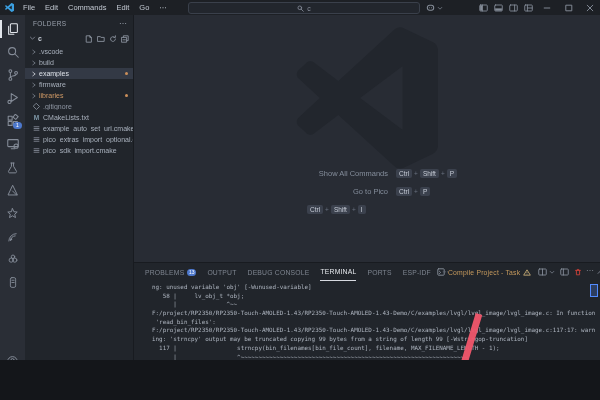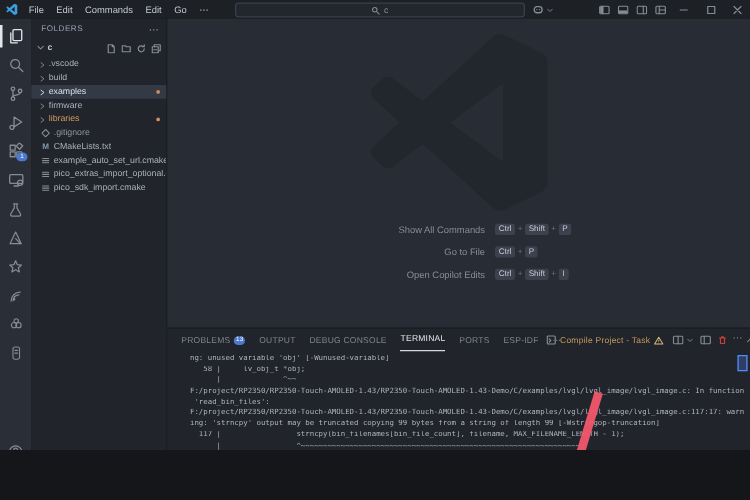--- a/index.html
+++ b/index.html
@@ -344,41 +344,40 @@
           <path d="M3 2l4 3-4 3"></path>
         </svg>
       <span class="lbl">EXPLORER: PROJECT COMPONENTS</span>
     </div>
   </div>
 
   <div id="editor" class="abs">
     <svg class="abs" style="left:160px;top:12px;" width="146" height="142" viewBox="0 0 100 100">
       <path fill="#22262d" d="M96.5 10.7 75.9.8c-2.3-1.1-5-.6-6.8 1.2L29.8 38 12.7 25c-1.6-1.2-3.8-1.1-5.3.2L1.9 30.2c-1.8 1.6-1.8 4.5 0 6.1L16.7 50 1.9 63.7c-1.8 1.6-1.8 4.5 0 6.1l5.5 5c1.5 1.3 3.7 1.4 5.3.2l17.1-13 39.3 35.9c1.8 1.8 4.5 2.3 6.8 1.2l20.6-9.9c2.1-1 3.5-3.2 3.5-5.5V16.2c0-2.3-1.4-4.5-3.5-5.5zM75 72.3 45.2 50 75 27.7v44.6z"></path>
     </svg>
-    <div class="abs" style="left:0;top:164px;width:466px;">
+    <div class="abs" style="left:0;top:154px;width:466px;">
       <div class="sc-row">
         <span class="sc-label">Show All Commands</span>
         <span class="keys">
             <span class="key">Ctrl</span>
             <span class="plus">+</span>
             <span class="key">Shift</span>
             <span class="plus">+</span>
             <span class="key">P</span>
           </span>
       </div>
       <div class="sc-row">
-        <span class="sc-label">Go to File</span>
+        <span class="sc-label">Go to Pico</span>
         <span class="keys">
             <span class="key">Ctrl</span>
             <span class="plus">+</span>
             <span class="key">P</span>
           </span>
       </div>
       <div class="sc-row">
-        <span class="sc-label">Open Copilot Edits</span>
         <span class="keys">
             <span class="key">Ctrl</span>
             <span class="plus">+</span>
             <span class="key">Shift</span>
             <span class="plus">+</span>
             <span class="key">I</span>
           </span>
       </div>
     </div>
   </div>

